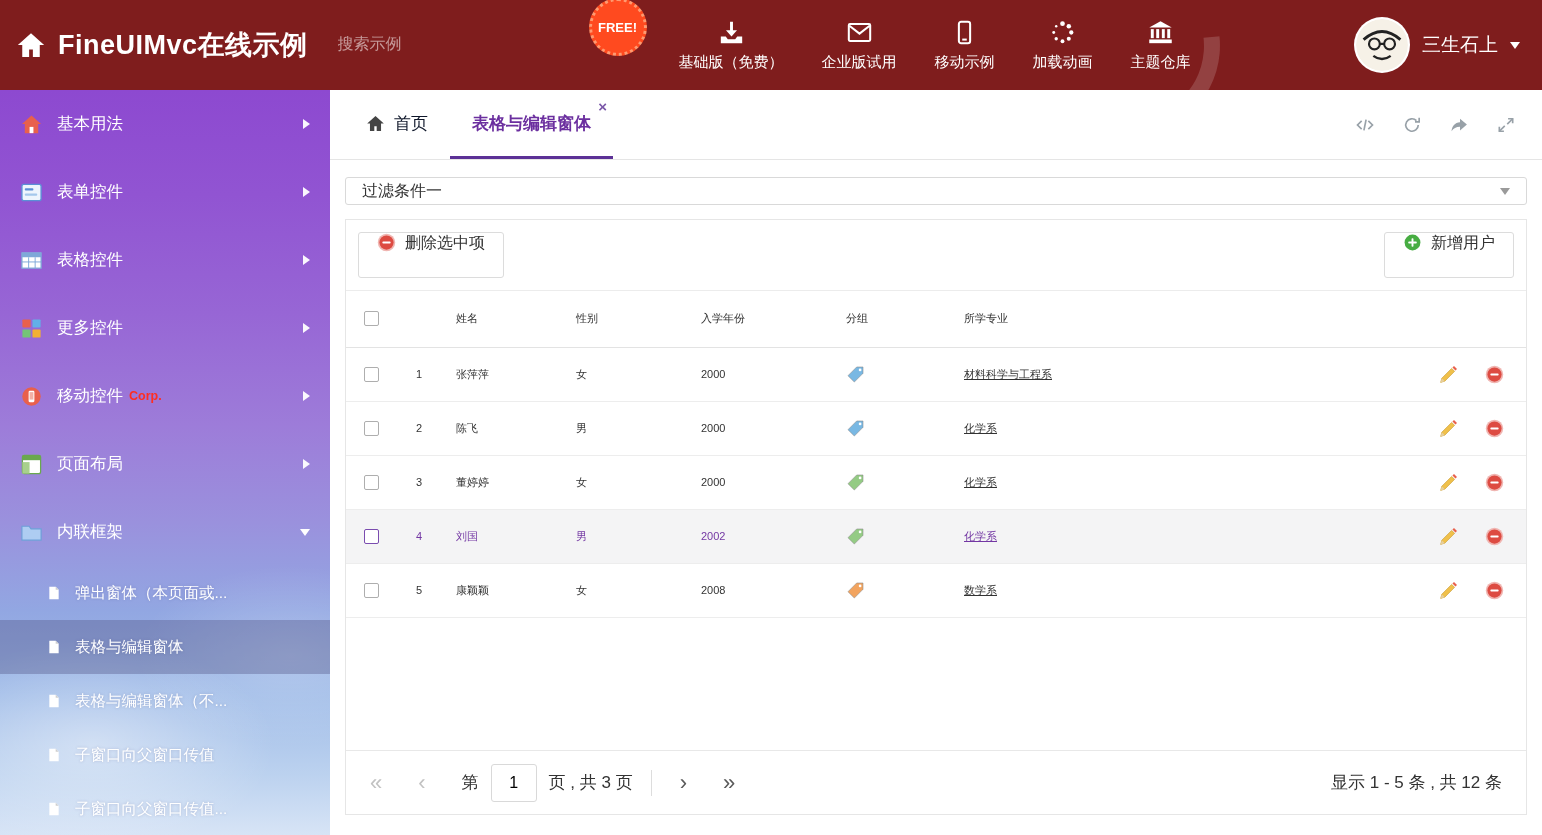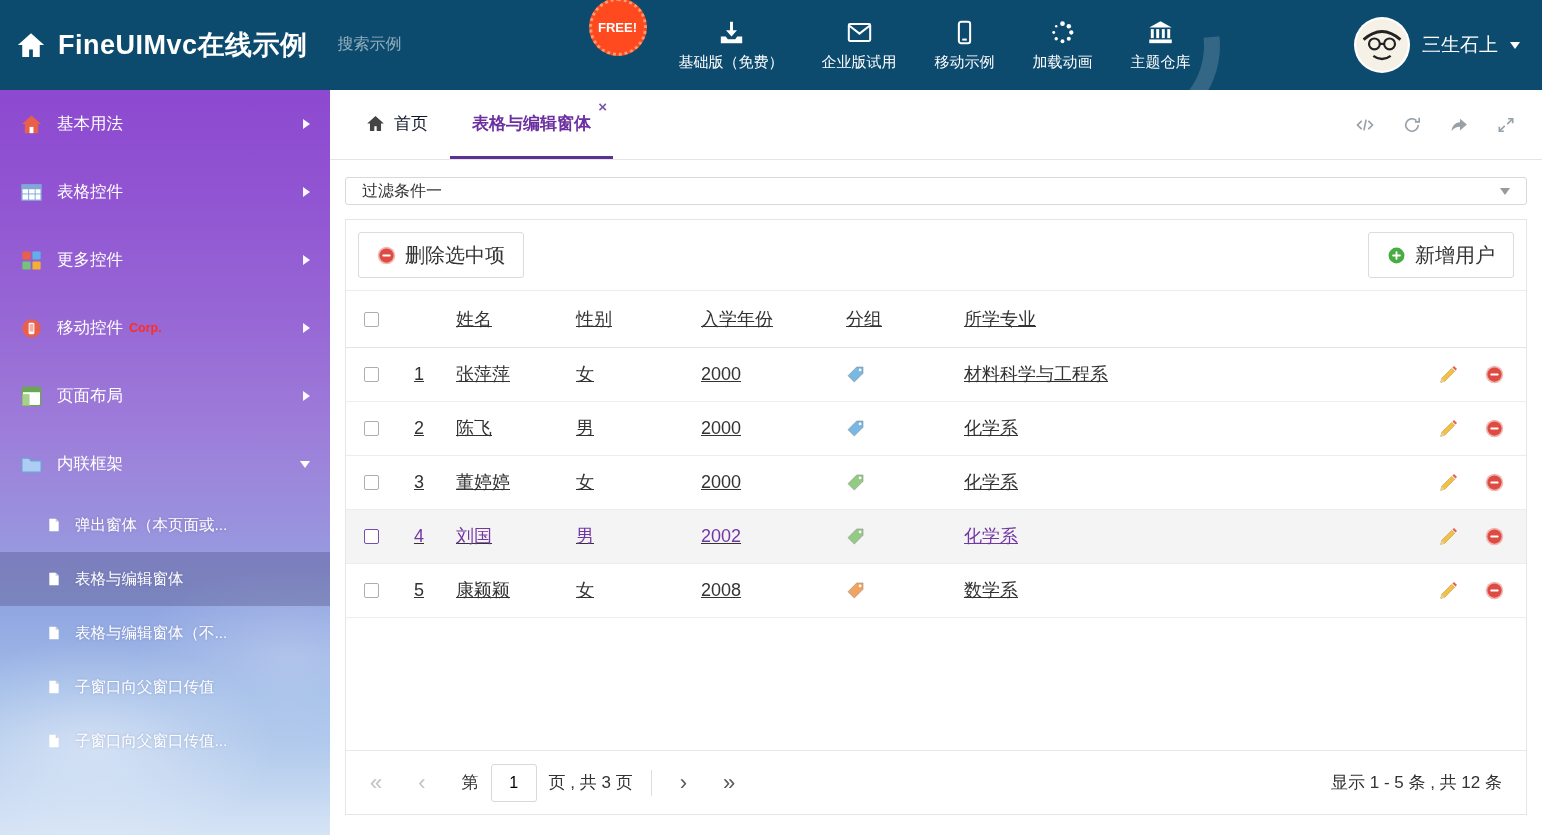--- a/index.html
+++ b/index.html
@@ -3,21 +3,21 @@
 <meta charset="utf-8">
 <style>
   * { box-sizing: border-box; margin: 0; padding: 0; }
   html,body { width:1542px; height:835px; overflow:hidden; }
   body { font-family:"Liberation Sans","DejaVu Sans",sans-serif; color:#333; background:#fff; }
   .app { width:1542px; height:835px; display:flex; flex-direction:column; }
   .icn { display:inline-block; line-height:0; }
   .icn svg { width:100%; height:100%; display:block; }
 
   
-  .topbar { height:90px; flex:0 0 90px; background:#0c4a6e; display:flex; align-items:center; color:#fff; position:relative; overflow:hidden; }
+  .topbar { height:90px; flex:0 0 90px; background:#7f1d1d; display:flex; align-items:center; color:#fff; position:relative; overflow:hidden; }
   .topbar::after { content:""; position:absolute; left:1035px; top:-55px; width:150px; height:160px; border-radius:50%;
     border:16px solid transparent; border-top-color:rgba(255,255,255,.16); transform:rotate(130deg); pointer-events:none; }
   .brand { display:flex; align-items:center; gap:12px; padding-left:16px; cursor:pointer; }
   .brand-home { width:30px; height:30px; color:#fff; }
   .brand-title { font-size:27px; font-weight:700; letter-spacing:.5px; }
   .hsearch { display:flex; align-items:flex-start; margin-left:30px; width:205px; }
   .hsearch-input { flex:1; background:transparent; border:none; outline:none; color:#fff; font-size:16px; }
   .hsearch-input::placeholder { color:rgba(255,255,255,.55); }
   .hsearch-icon { width:20px; height:20px; color:rgba(255,255,255,.85); cursor:pointer; }
   .free-badge { width:58px; height:58px; border-radius:50%; background:#ff4a1f; border:3px dotted #ff9a70;
@@ -65,25 +65,25 @@
   .filter-row { display:flex; gap:12px; margin-bottom:14px; }
   .search-box { flex:0 0 580px; height:46px; border:1px solid #d9d9d9; border-radius:3px; display:flex; align-items:center; padding:0 14px; }
   .search-box input { flex:1; border:none; outline:none; font-size:16px; color:#333; }
   .search-box input::placeholder { color:#9a9a9a; }
   .sbox-icon { width:19px; height:19px; color:#555; cursor:pointer; }
   .dropdown { flex:1; height:28px; border:1px solid #d9d9d9; border-radius:3px; display:flex; align-items:center; padding:4px 16px; font-size:16px; cursor:pointer; }
   .dd-caret { width:0; height:0; border-top:7px solid #9a9a9a; border-left:5.5px solid transparent; border-right:5.5px solid transparent; margin-left:auto; }
 
   .grid-panel { flex:1; min-height:0; border:1px solid #e6e6e6; display:flex; flex-direction:column; }
   .grid-toolbar { display:flex; justify-content:space-between; align-items:center; padding:12px; border-bottom:1px solid #ececec; }
-  .btn { display:inline-flex; align-items:center; gap:9px; height:46px; padding:12px 18px; border:1px solid #dcdcdc; border-radius:3px; background:#fff; font-size:20px; color:#333; cursor:pointer; font-family:inherit; }
+  .btn { display:inline-flex; align-items:flex-start; gap:9px; height:46px; padding:0 18px; border:1px solid #dcdcdc; border-radius:3px; background:#fff; font-size:16px; color:#333; cursor:pointer; font-family:inherit; }
   .minus-icn { width:19px; height:19px; }
   .plus-icn { width:19px; height:19px; }
 
-  table.grid { width:100%; border-collapse:collapse; font-size:18px; color:#333;text-decoration:underline; }
+  table.grid { width:100%; border-collapse:collapse; font-size:11px; color:#333; }
   .grid th { height:56px; text-align:left; font-weight:400; padding-left:14px; border-bottom:1px solid #e3e3e3; }
   .grid td { height:54px; padding-left:14px; border-bottom:1px solid #ededed; }
   .grid .c-cb { text-align:center; padding-left:0; }
   .grid .c-num { text-align:center; padding-left:0; }
   .cb { width:15px; height:15px; border:1px solid #aeaeae; border-radius:2px; background:#fff; display:inline-block; vertical-align:middle; cursor:pointer; }
   .tag-icn { width:19px; height:19px; vertical-align:middle; }
   a.major { color:#333; text-decoration:underline; cursor:pointer; }
   .c-act { text-align:right; padding-right:22px !important; white-space:nowrap; }
   .act-edit { width:21px; height:21px; margin-right:26px; vertical-align:middle; cursor:pointer; }
   .act-del { width:19px; height:19px; vertical-align:middle; cursor:pointer; }
@@ -199,20 +199,31 @@
   <div class="layout">
     <aside class="sidebar">
         <div class="side-item">
           <span class="icn si-icon">
             <svg viewBox="0 0 24 24">
               <path d="M12 2.5 2 11.5h3V21h14v-9.5h3z" fill="#e8604c"></path>
               <rect x="10" y="14.5" width="4" height="6.5" fill="#fff"></rect>
             </svg>
           </span>
           <span>基本用法</span>
+          <span class="arr-right"></span>
+        </div>
+        <div class="side-item">
+          <span class="icn si-icon">
+            <svg viewBox="0 0 24 24">
+              <rect x="2" y="3.5" width="20" height="17" rx="2" fill="#eef5fd" stroke="#5b8fd6" stroke-width="1.4"></rect>
+              <rect x="5" y="7.5" width="9" height="2.4" rx="1" fill="#5b8fd6"></rect>
+              <rect x="5" y="13" width="13" height="2.4" rx="1" fill="#a5c8ec"></rect>
+            </svg>
+          </span>
+          <span>表单控件</span>
           <span class="arr-right"></span>
         </div>
         <div class="side-item">
           <span class="icn si-icon">
             <svg viewBox="0 0 24 24">
               <rect x="2" y="4" width="20" height="16" fill="#fff" stroke="#7fa8d8" stroke-width="1.3"></rect>
               <rect x="2" y="4" width="20" height="4.6" fill="#7fa8d8"></rect>
               <line x1="2" y1="13.5" x2="22" y2="13.5" stroke="#7fa8d8"></line>
               <line x1="9" y1="8.6" x2="9" y2="20" stroke="#7fa8d8"></line>
               <line x1="15.8" y1="8.6" x2="15.8" y2="20" stroke="#7fa8d8"></line>

